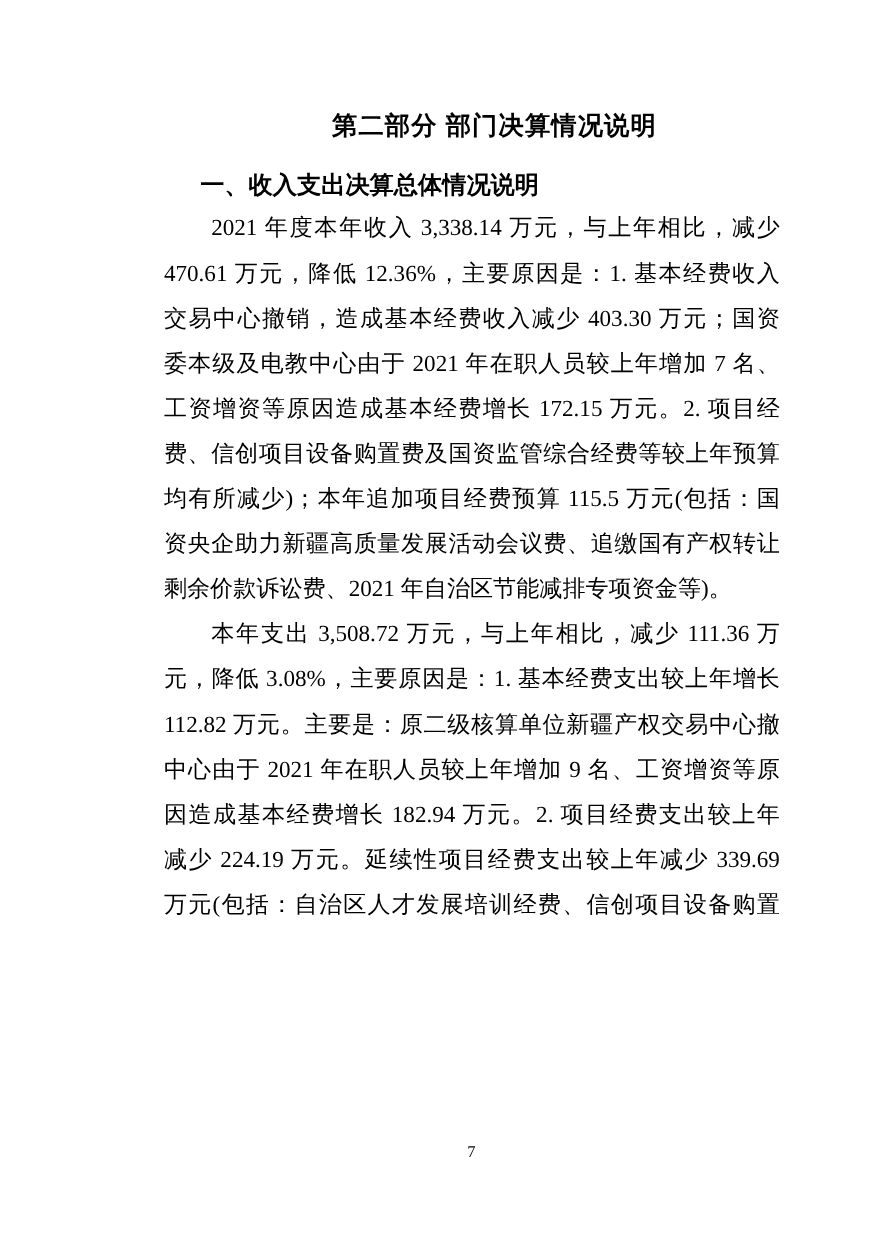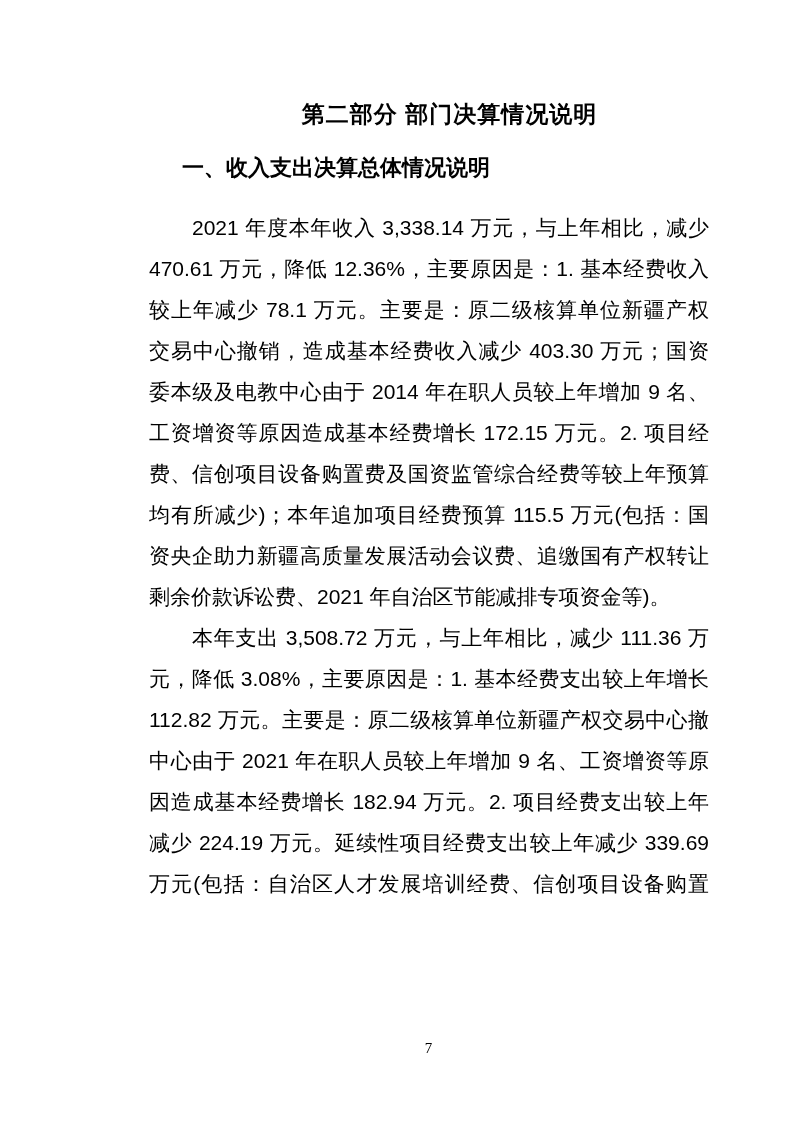--- a/index.html
+++ b/index.html
@@ -33,24 +33,24 @@
     position: absolute;
     top: 153px;
     left: 150px;
     font-family: "Liberation Sans", "DejaVu Sans", sans-serif;
     font-weight: bold;
     font-size: 22px;
     line-height: 30px;
   }
   .body-text {
     position: absolute;
-    top: 207px;
+    top: 187px;
     left: 117px;
     width: 560px;
-    font-family: Liberation Sans, sans-serif;
+    font-family: Liberation Serif, serif;
     font-size: 21px;
     color: #000000;
   }
   .ln {
     height: 41px;
     line-height: 41px;
     overflow: hidden;
     text-align: justify;
     text-align-last: justify;
   }
@@ -79,23 +79,22 @@
 
   <div class="doc-title">第二部分 部门决算情况说明</div>
 
   <div class="doc-heading">一、收入支出决算总体情况说明</div>
 
   <div class="body-text">
 
     <div>
       <div class="ln ind">2021 年度本年收入 3,338.14 万元，与上年相比，减少</div>
       <div class="ln">470.61 万元，降低 12.36%，主要原因是：1. 基本经费收入</div>
-      <div class="ln">较上年减少 78.1 万元。主要是：原二级核算单位新疆产权</div>
       <div class="ln">交易中心撤销，造成基本经费收入减少 403.30 万元；国资</div>
-      <div class="ln">委本级及电教中心由于 2014 年在职人员较上年增加 9 名、</div>
+      <div class="ln">委本级及电教中心由于 2021 年在职人员较上年增加 7 名、</div>
       <div class="ln">工资增资等原因造成基本经费增长 172.15 万元。2. 项目经</div>
       <div class="ln">费、信创项目设备购置费及国资监管综合经费等较上年预算</div>
       <div class="ln">均有所减少)；本年追加项目经费预算 115.5 万元(包括：国</div>
       <div class="ln">资央企助力新疆高质量发展活动会议费、追缴国有产权转让</div>
       <div class="ln short">剩余价款诉讼费、2021 年自治区节能减排专项资金等)。</div>
     </div>
 
     <div>
       <div class="ln ind">本年支出 3,508.72 万元，与上年相比，减少 111.36 万</div>
       <div class="ln">元，降低 3.08%，主要原因是：1. 基本经费支出较上年增长</div>

